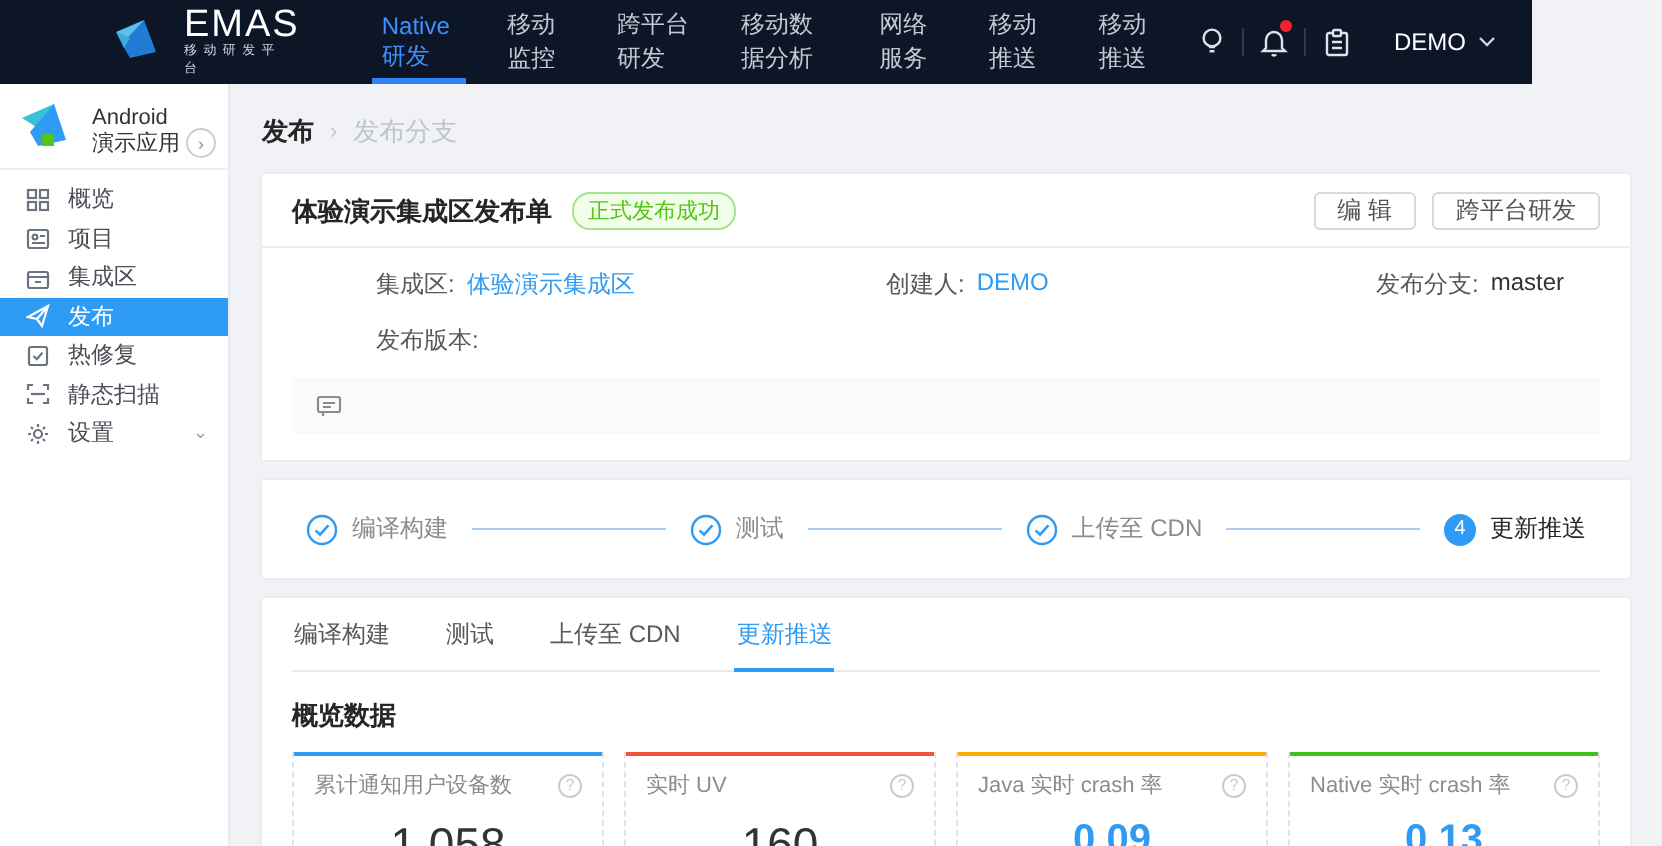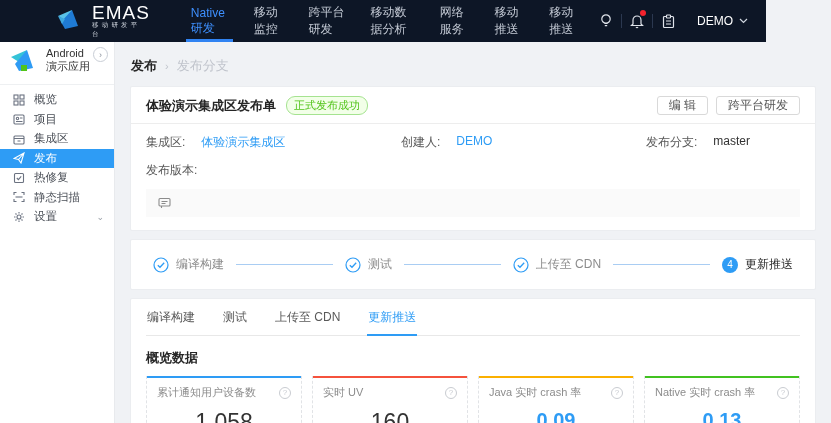--- a/index.html
+++ b/index.html
@@ -24,21 +24,21 @@
   .nav-icon { width:30px; display:flex; justify-content:center; position:relative; cursor:pointer; }
   .nav-sep { width:1px; height:14px; background:#2b3850; }
   .red-dot { position:absolute; top:-3px; right:6px; width:6px; height:6px;
     border-radius:50%; background:#f5222d; }
   .nav-user { margin-left:14px; display:flex; align-items:center; gap:6px; color:#fff;
     font-size:12px; cursor:pointer; }
 
   
   .sidebar { position:absolute; top:42px; left:0; width:115px; bottom:0;
     background:#fff; border-right:1px solid #e8eaed; }
-  .app-head { display:flex; align-items:flex-start; padding:5px 6px 5px 8px;
+  .app-head { display:flex; align-items:flex-end; padding:5px 6px 5px 8px;
     border-bottom:1px solid #eef0f2; height:43px; }
   .app-name { font-size:11px; color:#333; line-height:13px; width:58px; margin-left:4px; }
   .app-collapse { width:15px; height:15px; border:1px solid #c9ced6; border-radius:50%;
     display:flex; align-items:center; justify-content:center; color:#8a909b;
     font-size:9px; cursor:pointer; flex:none; }
   .menu { padding-top:5px; }
   .menu-item { height:19.5px; display:flex; align-items:center; padding-left:13px;
     color:#4a4f57; font-size:11.5px; cursor:pointer; }
   .menu-item .mi-icon { width:12px; height:12px; margin-right:9px; color:#6b7280; display:flex; }
   .menu-item.active { background:#2e9cf5; color:#fff; }
@@ -59,21 +59,21 @@
   .detail-head { display:flex; align-items:center; padding:9px 15px 8px;
     border-bottom:1px solid #ededed; }
   .detail-title { font-size:13px; font-weight:bold; color:#262626; }
   .badge-success { margin-left:10px; font-size:11px; color:#52c41a; background:#f2ffe8;
     border:1px solid #a5e390; border-radius:9px; padding:1px 7px; }
   .head-btns { margin-left:auto; display:flex; gap:8px; }
   .btn { font-size:12px; color:#555; background:#fff; border:1px solid #d9d9d9;
     border-radius:3px; padding:0 11px; cursor:pointer; }
   .fields { display:grid; grid-template-columns:255px 245px 1fr; row-gap:11px;
     padding:10px 15px 10px; font-size:12px; }
-  .field { display:flex; gap:16px; }
+  .field { display:flex; gap:6px;margin-left:42px; }
   .f-label { color:#595959; }
   .f-value { color:#333; }
   .f-link { color:#2e9cf5; cursor:pointer; }
   .note-box { margin:0 15px 13px; background:#fafafa; padding:8px 12px; display:flex;
     align-items:center; gap:8px; color:#595959; font-size:12px; }
   .note-box svg { color:#8c8c8c; flex:none; }
 
   
   .steps-card { margin-top:8px; padding:16px 22px; display:flex; align-items:center; }
   .step { display:flex; align-items:center; gap:7px; flex:none; }

